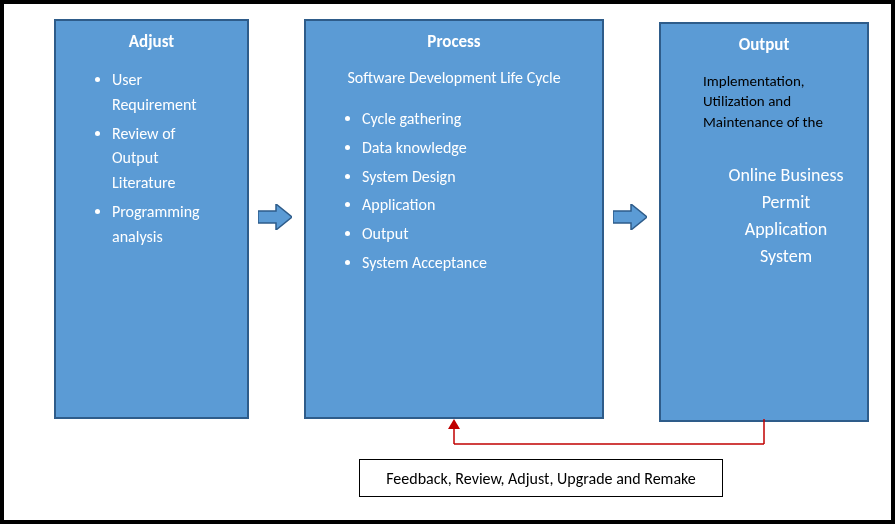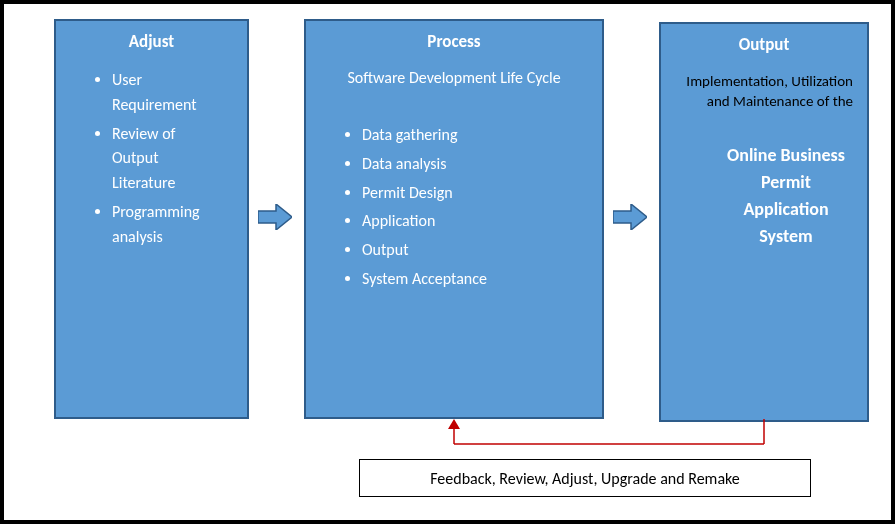--- a/index.html
+++ b/index.html
@@ -43,59 +43,60 @@
   }
   .box-title {
     text-align: center;
     font-weight: bold;
     font-size: 17px;
     margin-bottom: 16px;
   }
   .subtitle {
     text-align: center;
     font-size: 16px;
-    margin-bottom: 36px;
+    margin-bottom: 20px;
     padding: 0 4px;
   }
   ul {
     margin: 16px;
     padding-left: 26px;
     font-size: 16px;
     line-height: 1.55;
   }
   li { margin-bottom: 4px; }
   .output-top {
-    text-align: right;
+    text-align: left;
     color: #000;
     font-size: 15px;
     margin-top: 14px;
     line-height: 1.35;
+    margin-left: 28px;
   }
   .output-main {
     text-align: center;
     color: #fff;
-    font-weight: bold;
+    font-weight: normal;
     font-size: 18px;
     margin-top: 30px;
     line-height: 1.5;
     margin-left: 44px;
   }
   .arrow-right {
     position: absolute;
     width: 34px;
     height: 26px;
   }
   .arrow-right svg { display: block; }
   .arrow1 { left: 254px; top: 200px; }
   .arrow2 { left: 609px; top: 200px; }
   .feedback-box {
     position: absolute;
     left: 355px;
     top: 455px;
-    width: 452px;
+    width: 364px;
     height: 38px;
     border: 1.5px solid #000;
     background: #fff;
     font-size: 16px;
     color: #000;
     display: flex;
     align-items: center;
     justify-content: center;
   }
   .feedback-line {
@@ -120,23 +121,23 @@
   <div class="arrow-right arrow1">
     <svg width="34" height="26" viewBox="0 0 34 26">
       <polygon points="0,7 18,7 18,0 34,13 18,26 18,19 0,19" fill="#5B9BD5" stroke="#2E5C8A" stroke-width="1.5"></polygon>
     </svg>
   </div>
 
   <div class="box box-process">
     <div class="box-title">Process</div>
     <div class="subtitle">Software Development Life Cycle</div>
     <ul>
-      <li>Data gathering</li>
-      <li>Data analysis</li>
-      <li>Permit Design</li>
+      <li>Cycle gathering</li>
+      <li>Data knowledge</li>
+      <li>System Design</li>
       <li>Application</li>
       <li>Output</li>
       <li>System Acceptance</li>
     </ul>
   </div>
 
   <div class="arrow-right arrow2">
     <svg width="34" height="26" viewBox="0 0 34 26">
       <polygon points="0,7 18,7 18,0 34,13 18,26 18,19 0,19" fill="#5B9BD5" stroke="#2E5C8A" stroke-width="1.5"></polygon>
     </svg>

